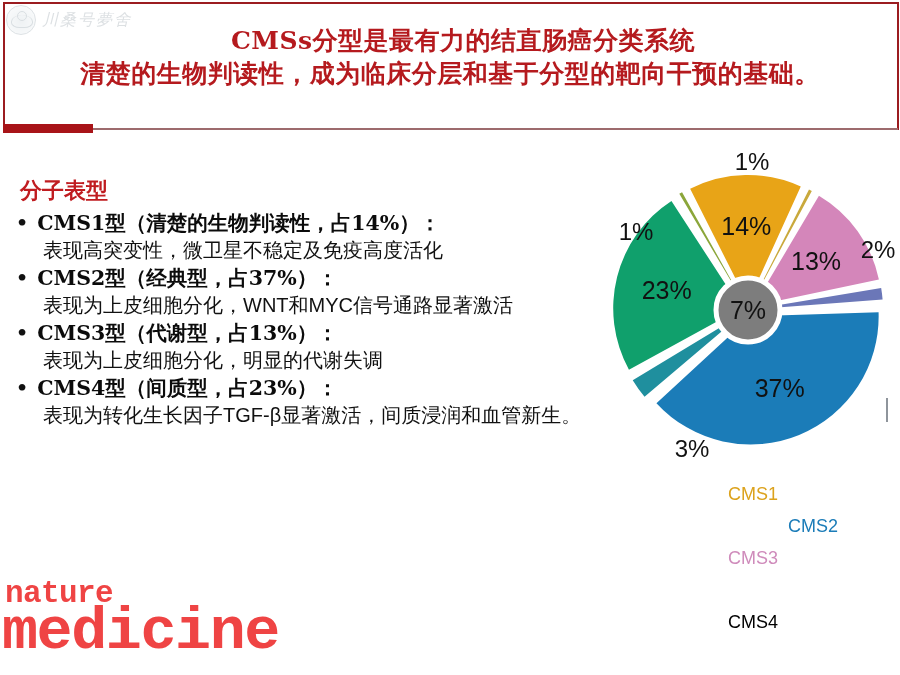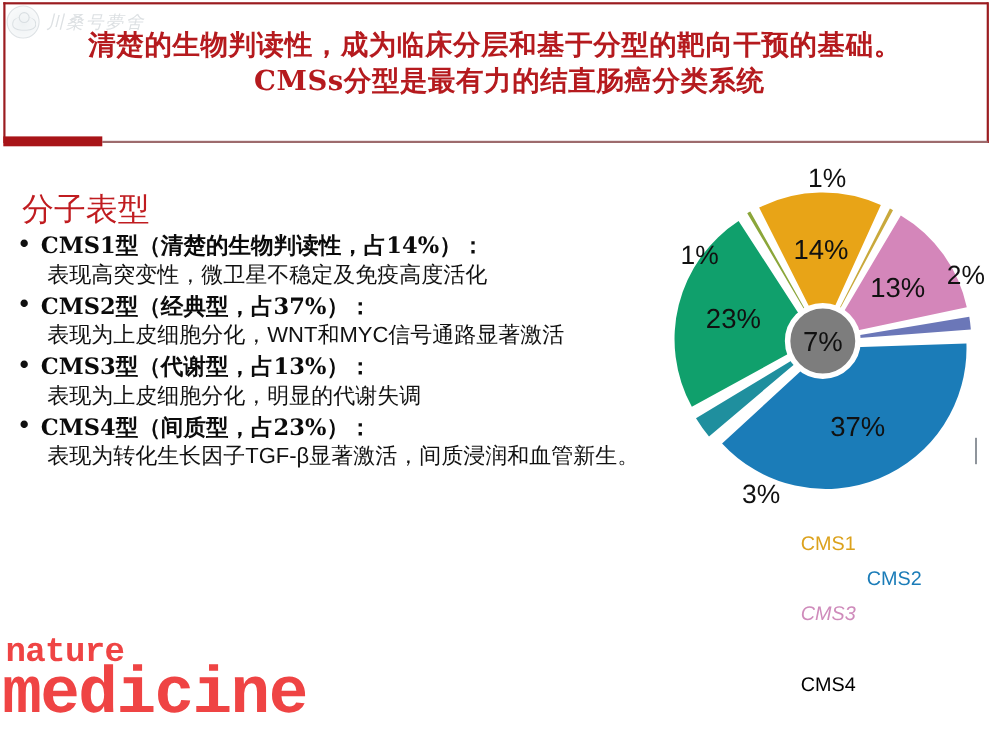--- a/index.html
+++ b/index.html
@@ -78,22 +78,22 @@
     white-space:nowrap;
   }
   .title-line.l1{ padding-left:26px; }
   
   .content-left{
     position:absolute;left:10px;top:172px;width:600px;
   }
   .section-head{
     color:#c01c20;
     font-family:"DejaVu Serif","Liberation Serif",serif;
-    font-weight:normal;
-    font-size:29px;
+    font-weight:bold;
+    font-size:22px;
     line-height:36px;
     margin:0 0 2px 10px;
   }
   ul.cms-list{ list-style:none;margin:0;padding:0; }
   ul.cms-list > li{ margin:0 0 1px 0;padding:0; }
   .li-head{
     display:flex;align-items:flex-start;gap:9px;
     font-family:"DejaVu Serif","Liberation Serif",serif;
     font-weight:bold;
     font-size:20.5px;
@@ -168,22 +168,22 @@
   <div class="frame-right"></div>
   <div class="rule-thin"></div>
   <div class="rule-thick"></div>
 
   <div class="watermark">
     <div class="wm-seal"></div>
     <div class="wm-text">川桑号夢舍</div>
   </div>
 
   <div class="title-block">
+    <div class="title-line l1">CMSs分型是最有力的结直肠癌分类系统</div>
     <div class="title-line l2">清楚的生物判读性，成为临床分层和基于分型的靶向干预的基础。</div>
-    <div class="title-line l1">CMSs分型是最有力的结直肠癌分类系统</div>
   </div>
 
   <div class="content-left">
     <div class="section-head">分子表型</div>
     <ul class="cms-list">
       <li>
         <div class="li-head">
           <span class="bullet">•</span>
           <span>CMS1型（清楚的生物判读性，占14%）：</span>
         </div>
@@ -239,17 +239,17 @@
         <text x="92" y="317" text-anchor="middle" class="pct-out">3%</text>
         <text x="36" y="100" text-anchor="middle" class="pct-out">1%</text>
       </svg>
   </div>
 
   <div class="edge-artifact"></div>
 
   <div class="legend">
     <div style="color: rgb(220, 162, 28);">CMS1</div>
     <div style="color: rgb(27, 124, 184); text-align: center;">CMS2</div>
-    <div style="color: rgb(207, 139, 187); font-style: italic;">CMS3</div>
+    <div style="color: rgb(207, 139, 187);">CMS3</div>
     <div style="color: #000000; margin-top: 32px;">CMS4</div>
   </div>
 
 </div>
 
 </body></html>

